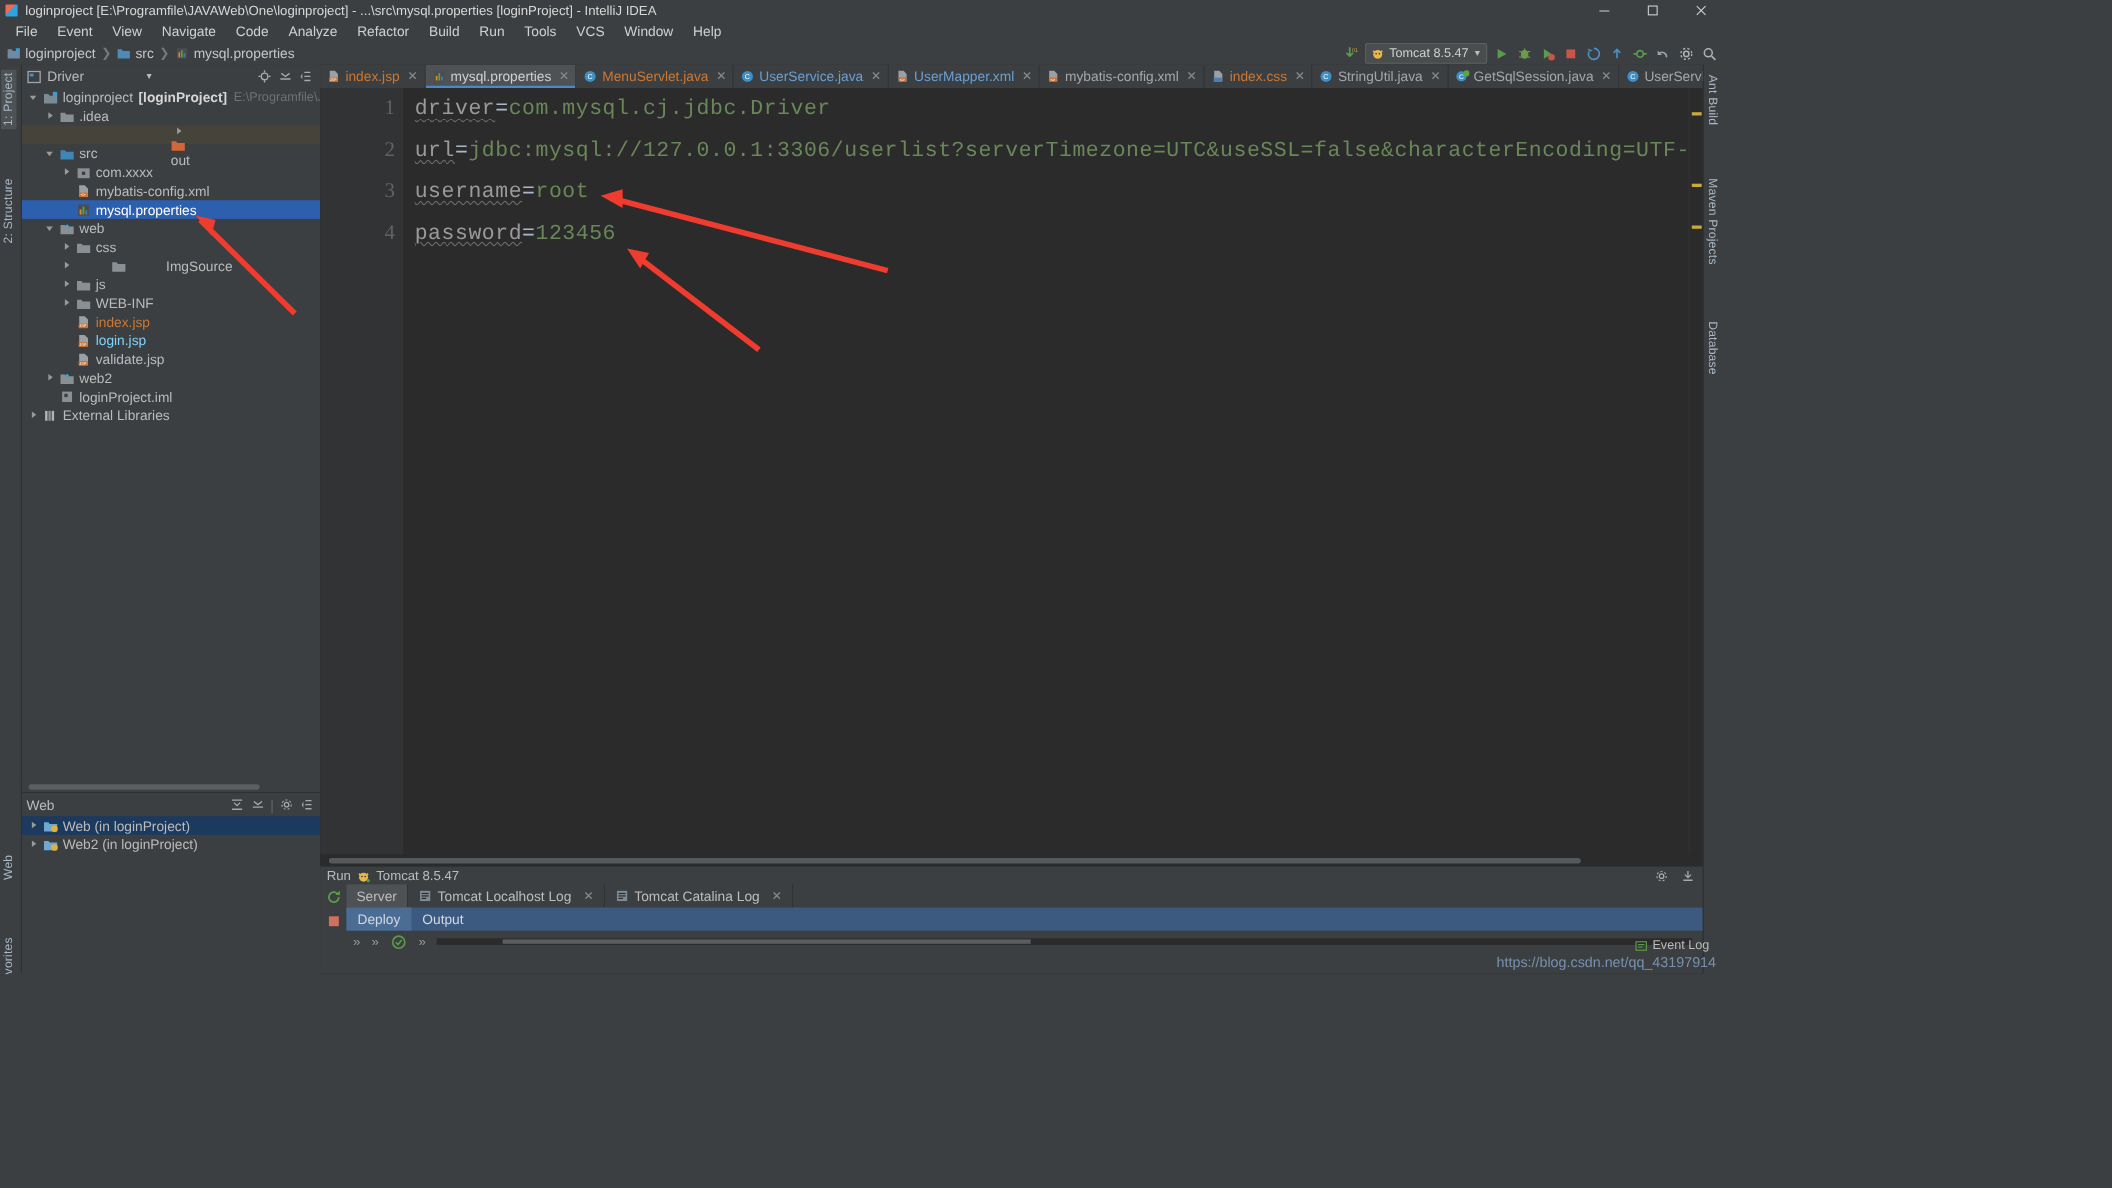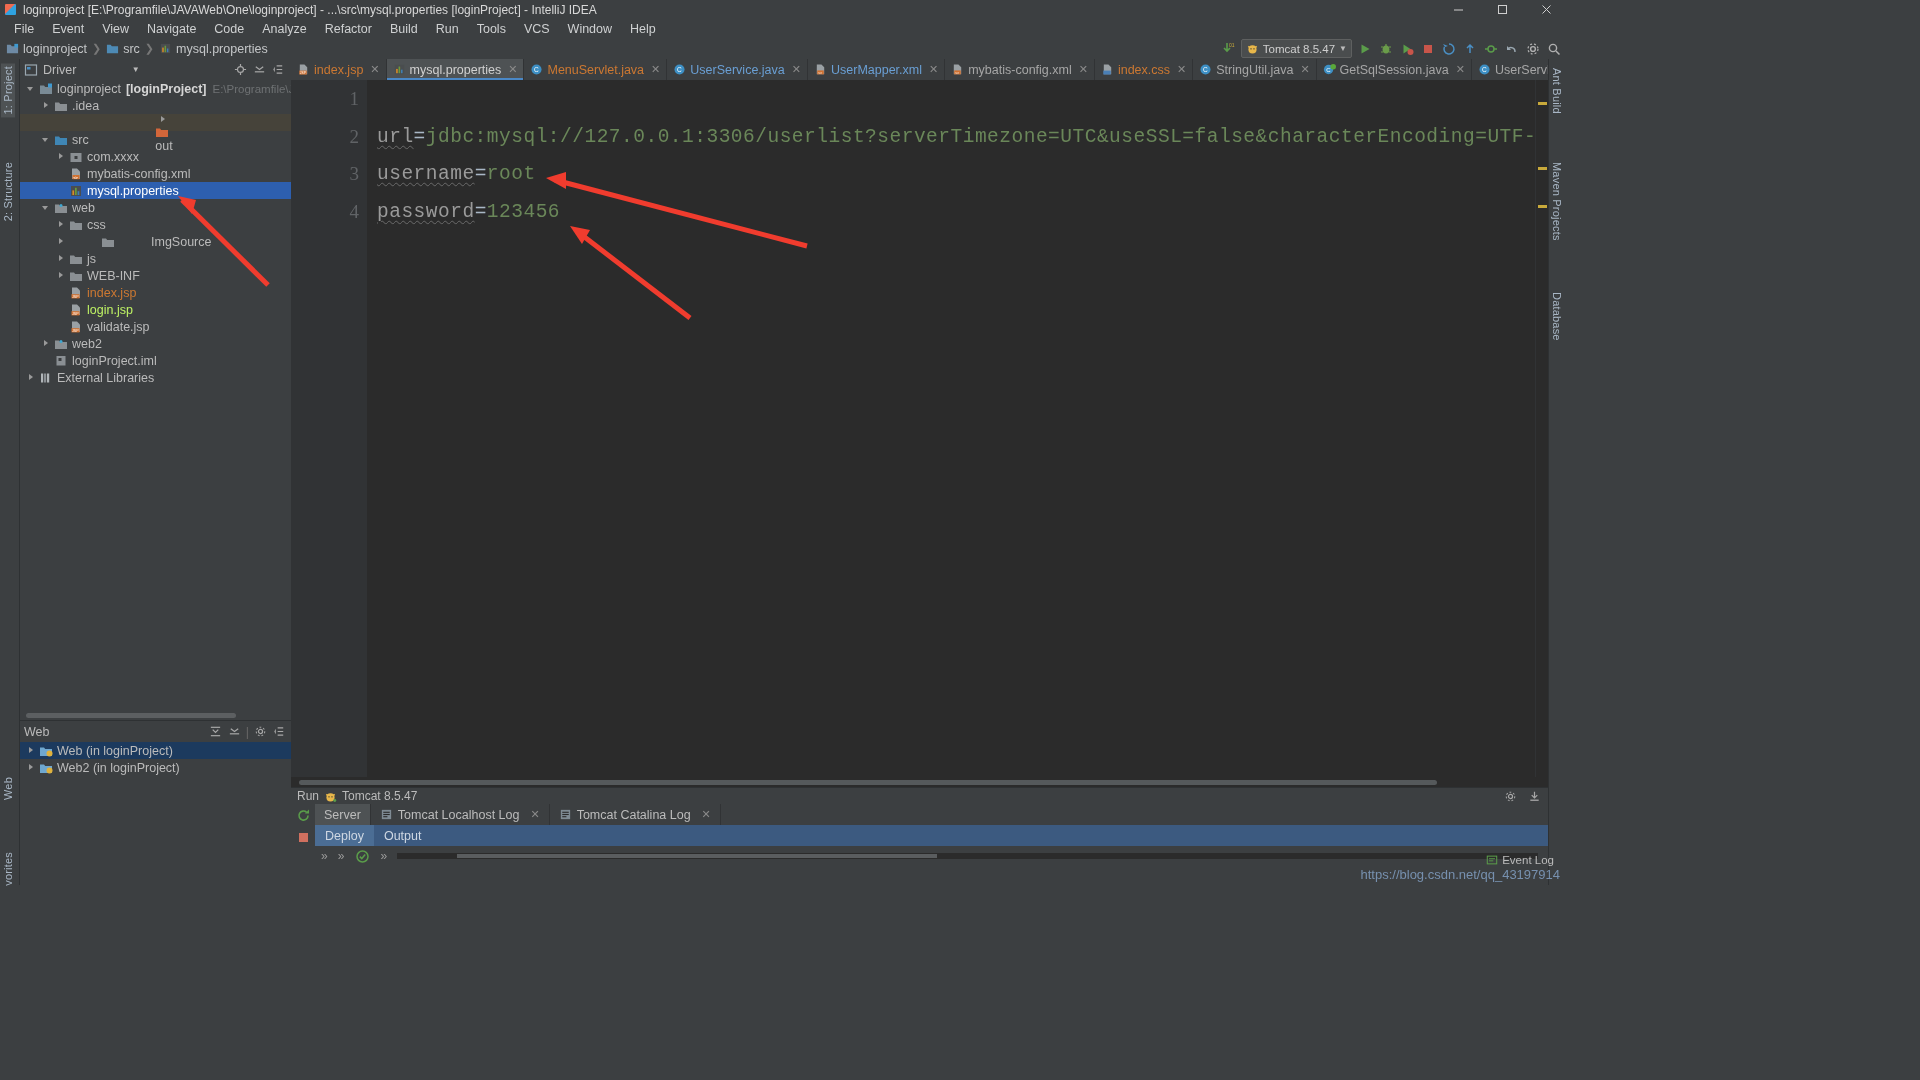--- a/index.html
+++ b/index.html
@@ -51,21 +51,21 @@
   .trow.mod{background:#46433a;}
   .arrow{width:11px;height:11px;flex:none;margin-right:2px;position:relative;}
   .arrow.r::after{content:"";position:absolute;left:3px;top:2px;border-left:4px solid #9a9a9a;
       border-top:3.5px solid transparent;border-bottom:3.5px solid transparent;}
   .arrow.d::after{content:"";position:absolute;left:1px;top:4px;border-top:4px solid #9a9a9a;
       border-left:3.5px solid transparent;border-right:3.5px solid transparent;}
   .ticon{width:14px;height:14px;margin-right:4px;flex:none;}
   .tlabel{color:#bbbbbb;}
   .tlabel.bold{font-weight:bold;color:#d6d6d6}
   .tlabel.jsp{color:#cc7832}
-  .tlabel.jspb{color:#bef264}
+  .tlabel.jspb{color:#7dd3fc}
   .tlabel.sel{color:#ffffff}
   .tpath{color:#6e7173;margin-left:6px;font-size:11.5px;}
   .hscroll{height:9px;background:#3c3f41;position:relative;}
   .hscroll .thumb{position:absolute;left:6px;top:2px;height:5px;width:210px;background:#5c5f61;border-radius:3px;}
 
   
   .webpanel{border-top:1px solid #2e3133;background:#3c3f41;}
   .web-head{height:21px;display:flex;align-items:center;padding:0 4px;}
   .webrow{height:17px;display:flex;align-items:center;padding-left:6px;white-space:nowrap;}
   .webrow.sel{background:#1c3a5e;}
@@ -613,20 +613,21 @@
         </div>
 
       <div class="editor">
         <div class="gutter" id="gutter">
             <div class="gnum" style="top: 8px;">1</div>
             <div class="gnum" style="top: 45.5px;">2</div>
             <div class="gnum" style="top: 83px;">3</div>
             <div class="gnum" style="top: 120.5px;">4</div>
           </div>
         <div class="code" id="code">
+            <div class="cline" style="top: 8px;"><span class="kw">driver</span><span class="eq">=</span><span class="v">com.mysql.cj.jdbc.Driver</span></div>
             <div class="cline" style="top: 45.5px;"><span class="kw">url</span><span class="eq">=</span><span class="v">jdbc:mysql://127.0.0.1:3306/userlist?serverTimezone=UTC&amp;useSSL=false&amp;characterEncoding=UTF-8</span></div>
             <div class="cline" style="top: 83px;"><span class="kw">username</span><span class="eq">=</span><span class="v">root</span></div>
             <div class="cline" style="top: 120.5px;"><span class="kw">password</span><span class="eq">=</span><span class="v">123456</span></div>
           </div>
         <div class="errstripe">
           <div class="mark" style="top:22px;"></div>
           <div class="mark" style="top:87px;"></div>
           <div class="mark" style="top:125px;"></div>
         </div>
       </div>

